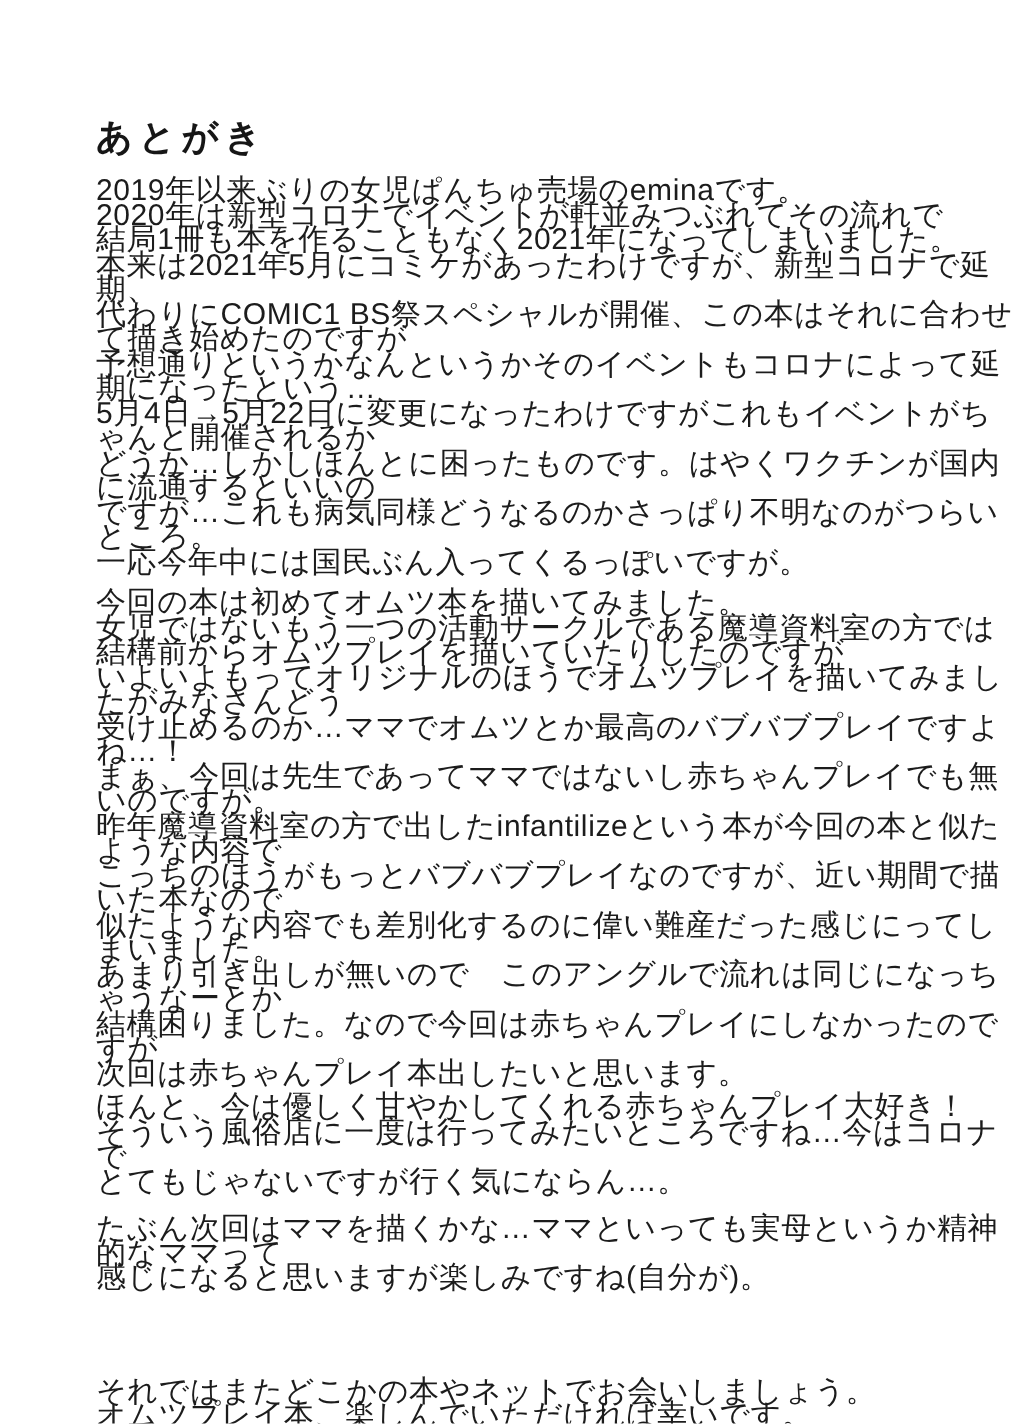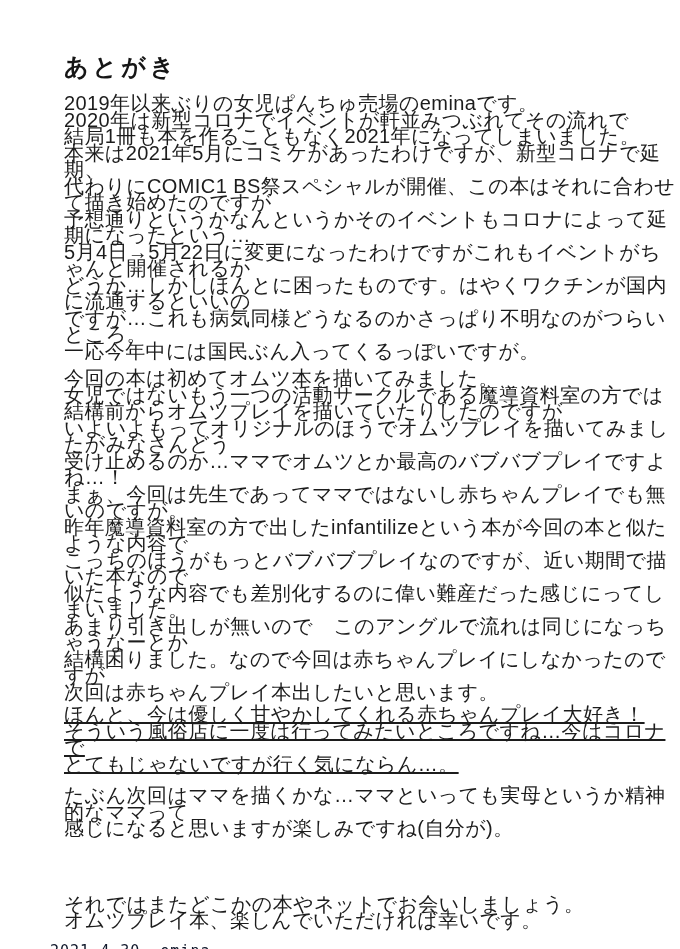--- a/index.html
+++ b/index.html
@@ -12,42 +12,42 @@
     height: 949px;
     font-family: "Liberation Sans", sans-serif;
     color: #1b1b1b;
     overflow: hidden;
   }
   .page {
     box-sizing: border-box;
     width: 680px;
     height: 949px;
     background: #ffffff;
-    padding-top: 52px;
+    padding-top: 76px;
   }
   .title {
     margin: 0 0 13px 64px;
     font-family: "DejaVu Serif", serif;
     font-size: 24px;
     line-height: 30px;
     font-weight: 600;
     letter-spacing: 4px;
     color: #161616;
   }
   .para {
     margin: 0 0 11px 64px;
     font-size: 20px;
     line-height: 16.5px;
     letter-spacing: 0.4px;
     white-space: pre-line;
     color: #1c1c1c;
   }
   
   .para.p2 { margin-bottom: 6px; }
-  .para.p3 { margin-bottom: 15px; text-decoration: underline; }
+  .para.p3 { margin-bottom: 15px; }
   .para.p4 { margin-bottom: 5px; }
   .para.p5 { margin-bottom: 59px; }
   .para.p6 { margin-bottom: 18px; }
   .para.p7 { margin-bottom: 13px; }
   .signature {
     margin: 0 0 0 50px;
     font-family: "DejaVu Sans Mono", monospace;
     font-size: 15px;
     line-height: 18px;
     letter-spacing: 1px;

